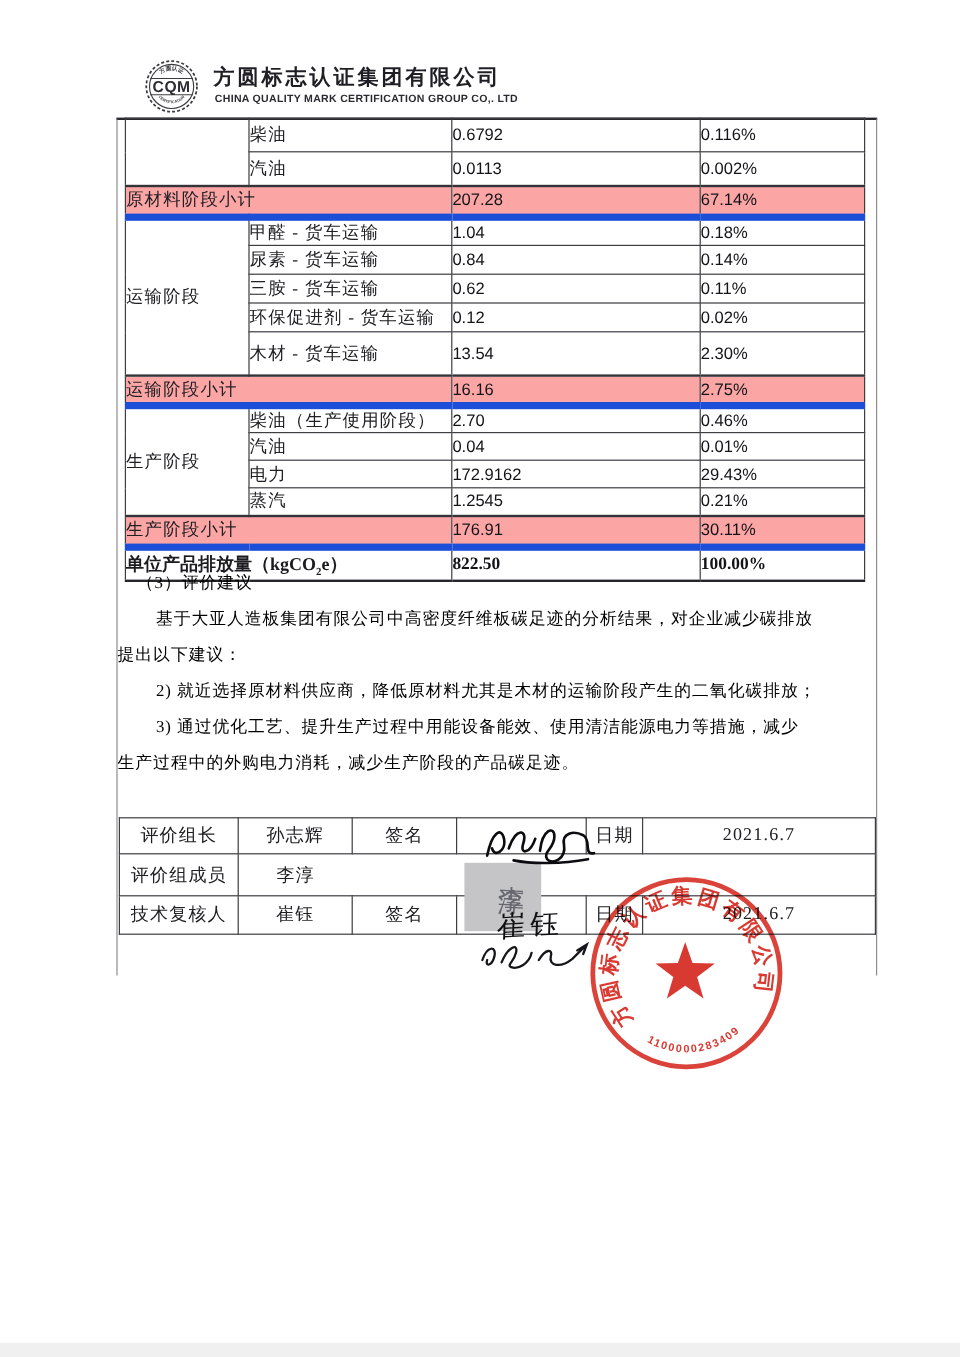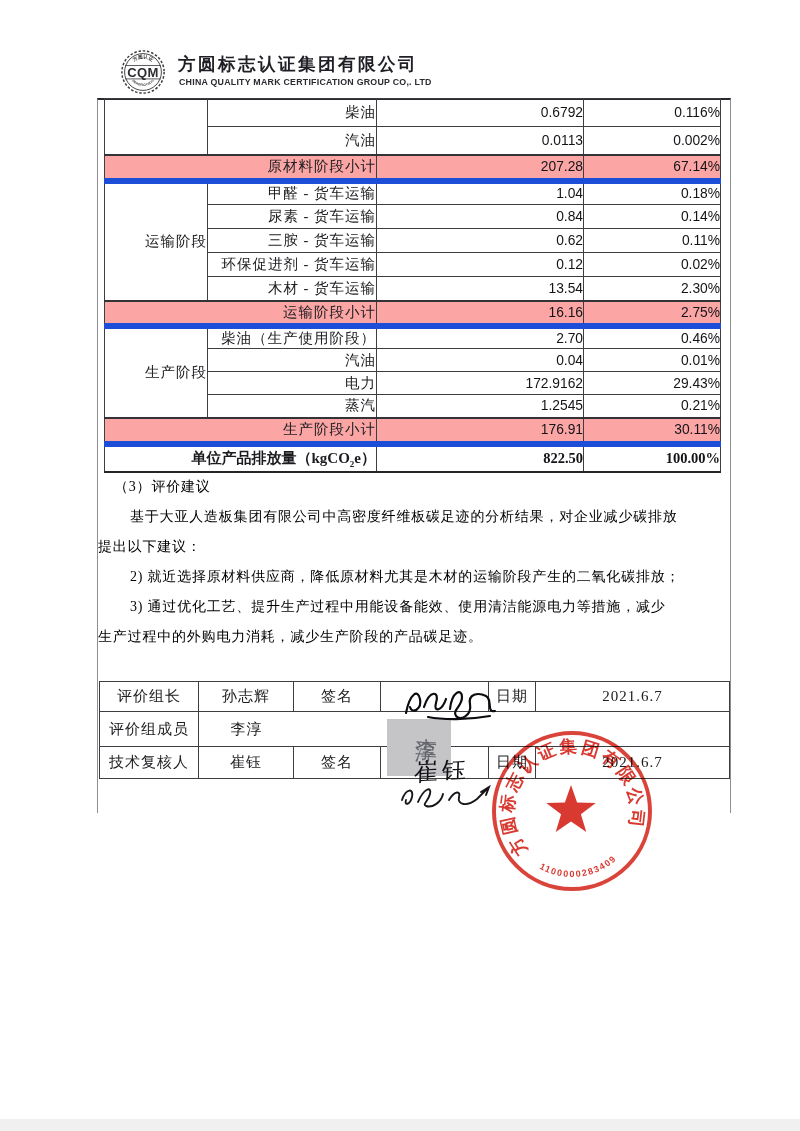--- a/index.html
+++ b/index.html
@@ -13,21 +13,21 @@
   .company-en{position:absolute;left:179px;top:77px;font-family:"Liberation Sans","DejaVu Sans",sans-serif;
               font-weight:bold;font-size:8.8px;letter-spacing:0.25px;color:#2a2a30;}
 
   
   .frame{position:absolute;left:97px;top:98px;width:632px;height:713px;
          border-top:2px solid #2a2a2e;border-left:1px solid #8d8d92;border-right:1px solid #8d8d92;}
 
   
   table{border-collapse:collapse;table-layout:fixed;}
   .main-table{position:absolute;left:104px;top:98px;width:616px;font-size:14.5px;}
-  .main-table td{border:1px solid #3d3d42;text-align:right;vertical-align:middle;padding:0;
+  .main-table td{border:1px solid #3d3d42;text-align:left;vertical-align:middle;padding:0;
                  overflow:hidden;white-space:nowrap;}
   .main-table .num{font-family:"Liberation Sans","DejaVu Sans",sans-serif;font-size:13.8px;color:#141418;}
   .main-table .lbl{letter-spacing:1px;color:#202024;}
   .sub-row td{background:#fca5a5;border-top:2px solid #333338;border-bottom:6px solid #1d4ed8;}
   .total-row td{font-weight:bold;font-size:15px;border-top:2px solid #333338;border-bottom:2px solid #26262a;}
   .total-row .num{font-family:"Liberation Serif","DejaVu Serif",serif;font-weight:bold;font-size:14.5px;}
   sub{font-size:9px;}
 
   
   .eval{position:absolute;left:98px;top:472px;width:632px;font-size:14px;color:#000000;}
@@ -120,21 +120,21 @@
     <tr style="height:24px">
       <td class="lbl">三胺 - 货车运输</td>
       <td class="num">0.62</td>
       <td class="num">0.11%</td>
     </tr>
     <tr style="height:24px">
       <td class="lbl">环保促进剂 - 货车运输</td>
       <td class="num">0.12</td>
       <td class="num">0.02%</td>
     </tr>
-    <tr style="height:24px">
+    <tr style="height:36px">
       <td class="lbl">木材 - 货车运输</td>
       <td class="num">13.54</td>
       <td class="num">2.30%</td>
     </tr>
     <tr class="sub-row" style="height:25px">
       <td colspan="2" class="lbl">运输阶段小计</td>
       <td class="num">16.16</td>
       <td class="num">2.75%</td>
     </tr>
     <tr style="height:23px">

